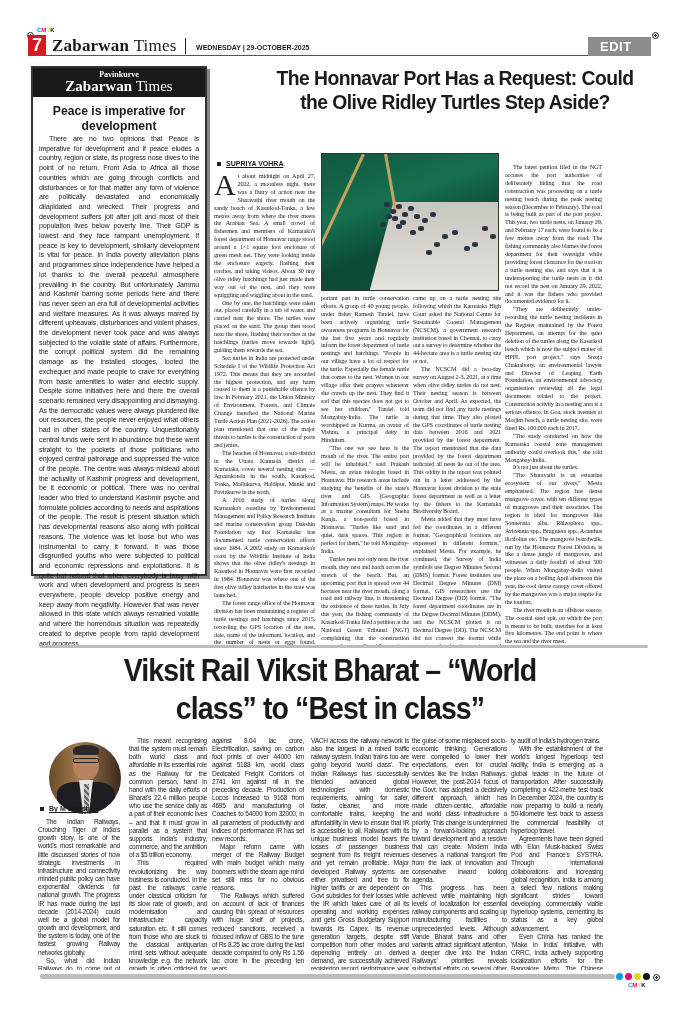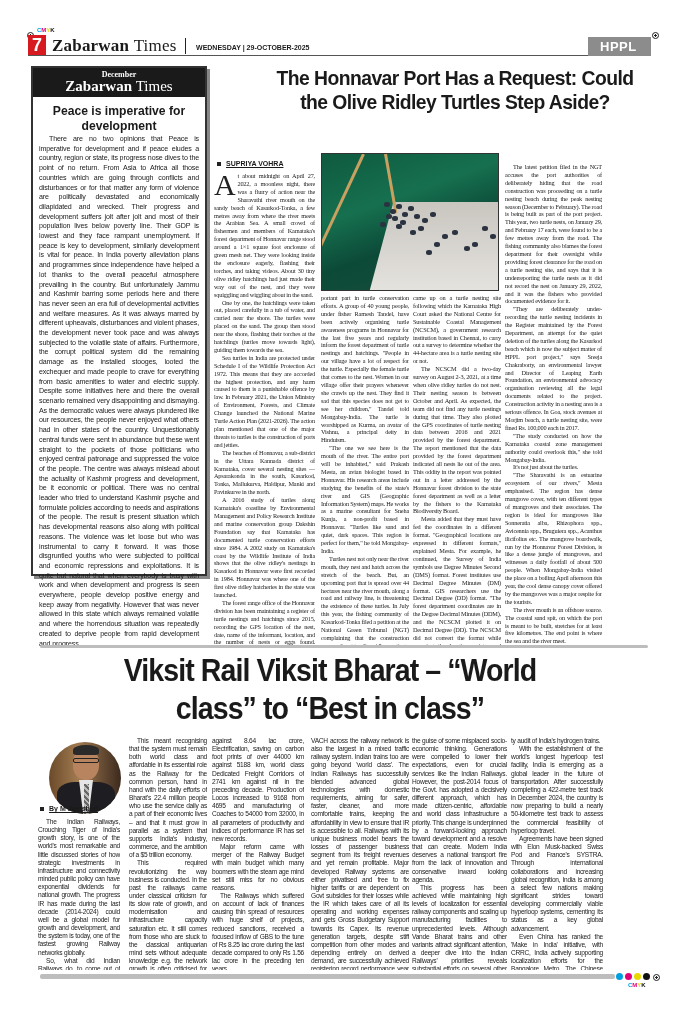--- a/index.html
+++ b/index.html
@@ -74,25 +74,25 @@
 
 <div class="masthead">
   <div class="page-num">7</div>
   <div class="paper-name">
     <span>Zabarwan</span>
     <span class="light">Times</span>
   </div>
   <div class="mast-sep"></div>
   <div class="mast-date">WEDNESDAY | 29-OCTOBER-2025</div>
 </div>
-<div class="section-tag">HPPL</div>
+<div class="section-tag">EDIT</div>
 
 <div class="editorial">
   <div class="ed-banner">
-    <div class="ed-kicker">December</div>
+    <div class="ed-kicker">Pavinkurve</div>
     <div class="ed-brand">
       <span>Zabarwan</span>
       <span class="light">Times</span>
     </div>
   </div>
   <div class="ed-title">Peace is imperative for development</div>
   <div class="ed-body">
     <p>There are no two opinions that Peace is imperative for development and if peace eludes a country, region or state, its progress nose dives to the point of no return. From Asia to Africa all those countries which are going through conflicts and disturbances or for that matter any form of violence are politically devastated and economically dilapidated and wrecked. Their progress and development suffers jolt after jolt and most of their population lives below poverty line. Their GDP is lowest and they face rampant unemployment. If peace is key to development, similarly development is vital for peace. In India poverty alleviation plans and programmes since independence have helped a lot thanks to the overall peaceful atmosphere prevailing in the country. But unfortunately Jammu and Kashmir barring some periods here and there has never seen an era full of developmental activities and welfare measures. As it was always marred by different upheavals, disturbances and violent phases, the development never took pace and was always subjected to the volatile state of affairs. Furthermore, the corrupt political system did the remaining damage as the installed stooges, looted the exchequer and made people to crave for everything from basic amenities to water and electric supply. Despite some initiatives here and there the overall scenario remained very disappointing and dismaying. As the democratic values were always plundered like our resources, the people never enjoyed what others had in other states of the country. Unquestionably central funds were sent in abundance but these went straight to the pockets of those politicians who enjoyed central patronage and suppressed the voice of the people. The centre was always mislead about the actuality of Kashmir progress and development, be it economic or political. There was no central leader who tried to understand Kashmir psyche and formulate policies according to needs and aspirations of the people. The result is present situation which has developmental reasons also along with political reasons. The violence was let loose but who was instrumental to carry it forward. It was those disgruntled youths who were subjected to political and economic repressions and exploitations. It is quite but natural that when everybody is busy with work and when development and progress is seen everywhere, people develop positive energy and keep away from negativity. However that was never allowed in this state which always remained volatile and where the horrendous situation was repeatedly created to deprive people from rapid development and progress.</p>
   </div>
 </div>

